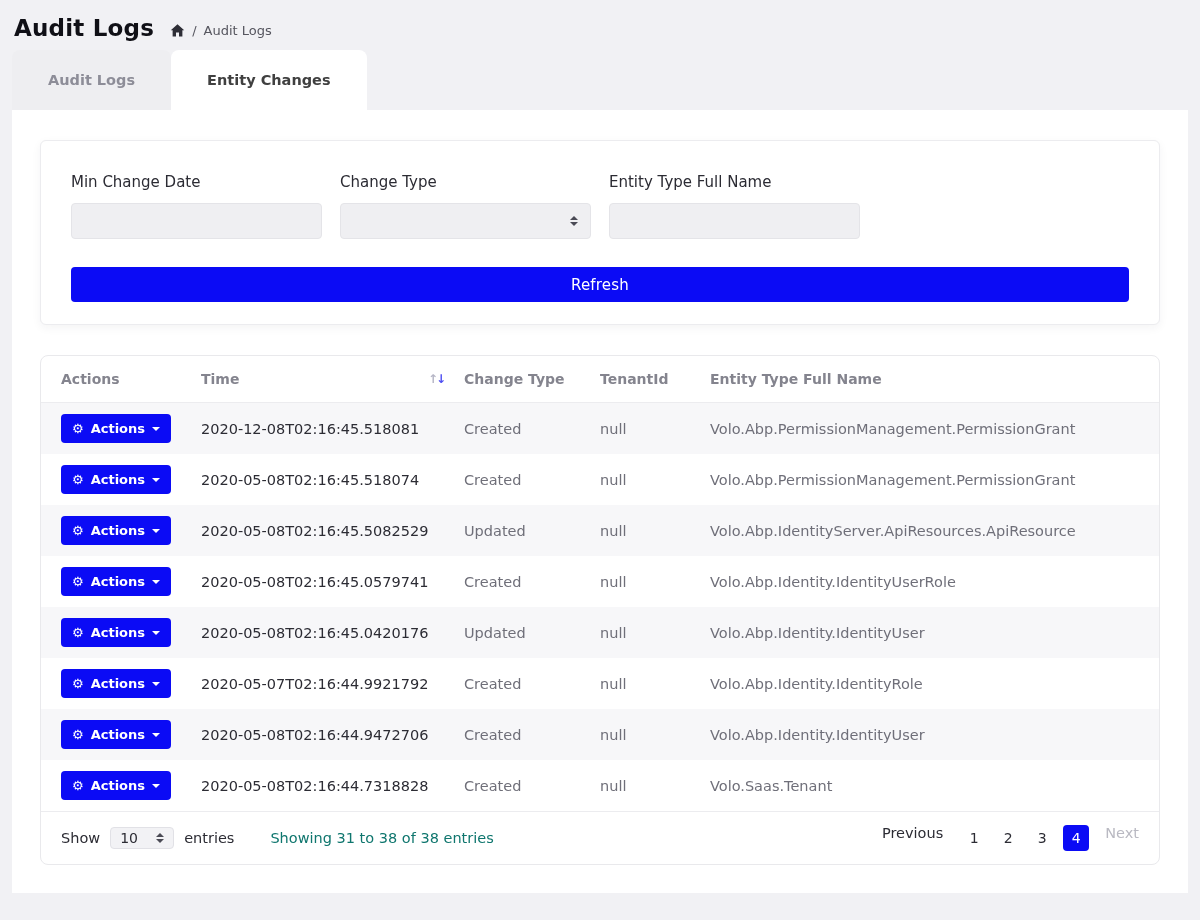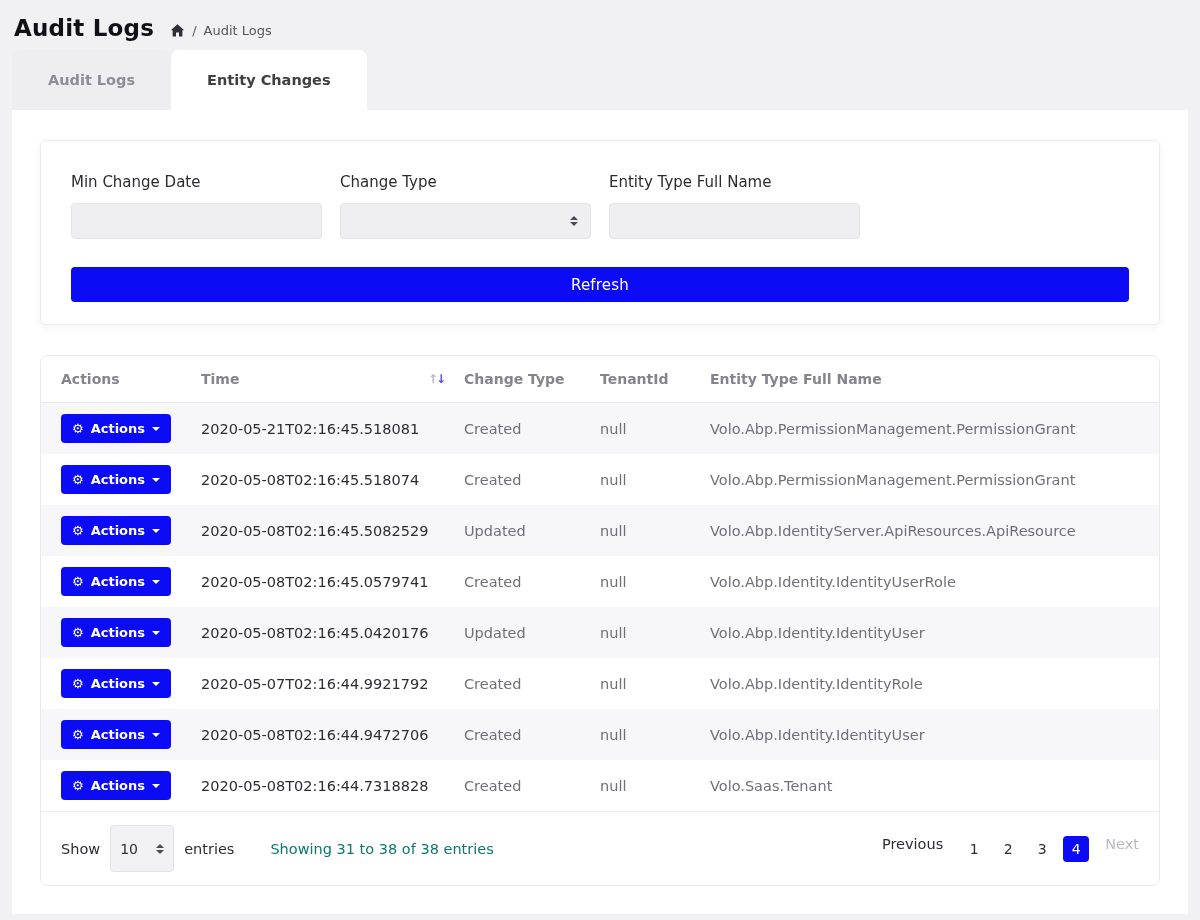--- a/index.html
+++ b/index.html
@@ -83,21 +83,21 @@
   .gear { font-size:13px; line-height:1; }
   .caret { width:0; height:0; border-left:4px solid transparent; border-right:4px solid transparent; border-top:4px solid #fff; }
 
   
   .tfoot {
     display:flex; align-items:center; padding:13px 20px;
     border-top:1px solid #ececef; font-size:14.5px; color:#2c2c34;
   }
   .show-select {
     display:inline-flex; align-items:center; justify-content:space-between;
-    width:64px; height:47px; background:#f2f2f5; border:1px solid #e1e1e6;
+    width:64px; height:22px; background:#f2f2f5; border:1px solid #e1e1e6;
     border-radius:4px; padding:0 9px; margin:0 10px; cursor:pointer; font-size:14px;
   }
   .showing-text { color:#0f766e; margin-left:36px; font-size:14.5px; }
   .pagination { margin-left:auto; display:flex; align-items:flex-start; gap:8px; }
   .page-prev { margin-right:10px; cursor:pointer; }
   .page-link {
     min-width:26px; height:26px; display:inline-flex; align-items:center;
     justify-content:center; font-size:14px; color:#2c2c34; cursor:pointer;
     border-radius:4px; padding:0 4px;
   }
@@ -176,21 +176,21 @@
             <th>Entity Type Full Name</th>
           </tr>
         </thead>
         <tbody>
           <tr>
             <td class="first"><button class="actions-btn">
                   <span class="gear">⚙</span>
                   <span>Actions</span>
                   <span class="caret"></span>
                 </button></td>
-            <td class="time-cell">2020-05-21T02:16:45.518081</td>
+            <td class="time-cell">2020-12-08T02:16:45.518081</td>
             <td class="gray">Created</td>
             <td class="gray">null</td>
             <td class="gray">Volo.Abp.PermissionManagement.PermissionGrant</td>
           </tr>
           <tr>
             <td class="first"><button class="actions-btn">
                   <span class="gear">⚙</span>
                   <span>Actions</span>
                   <span class="caret"></span>
                 </button></td>

